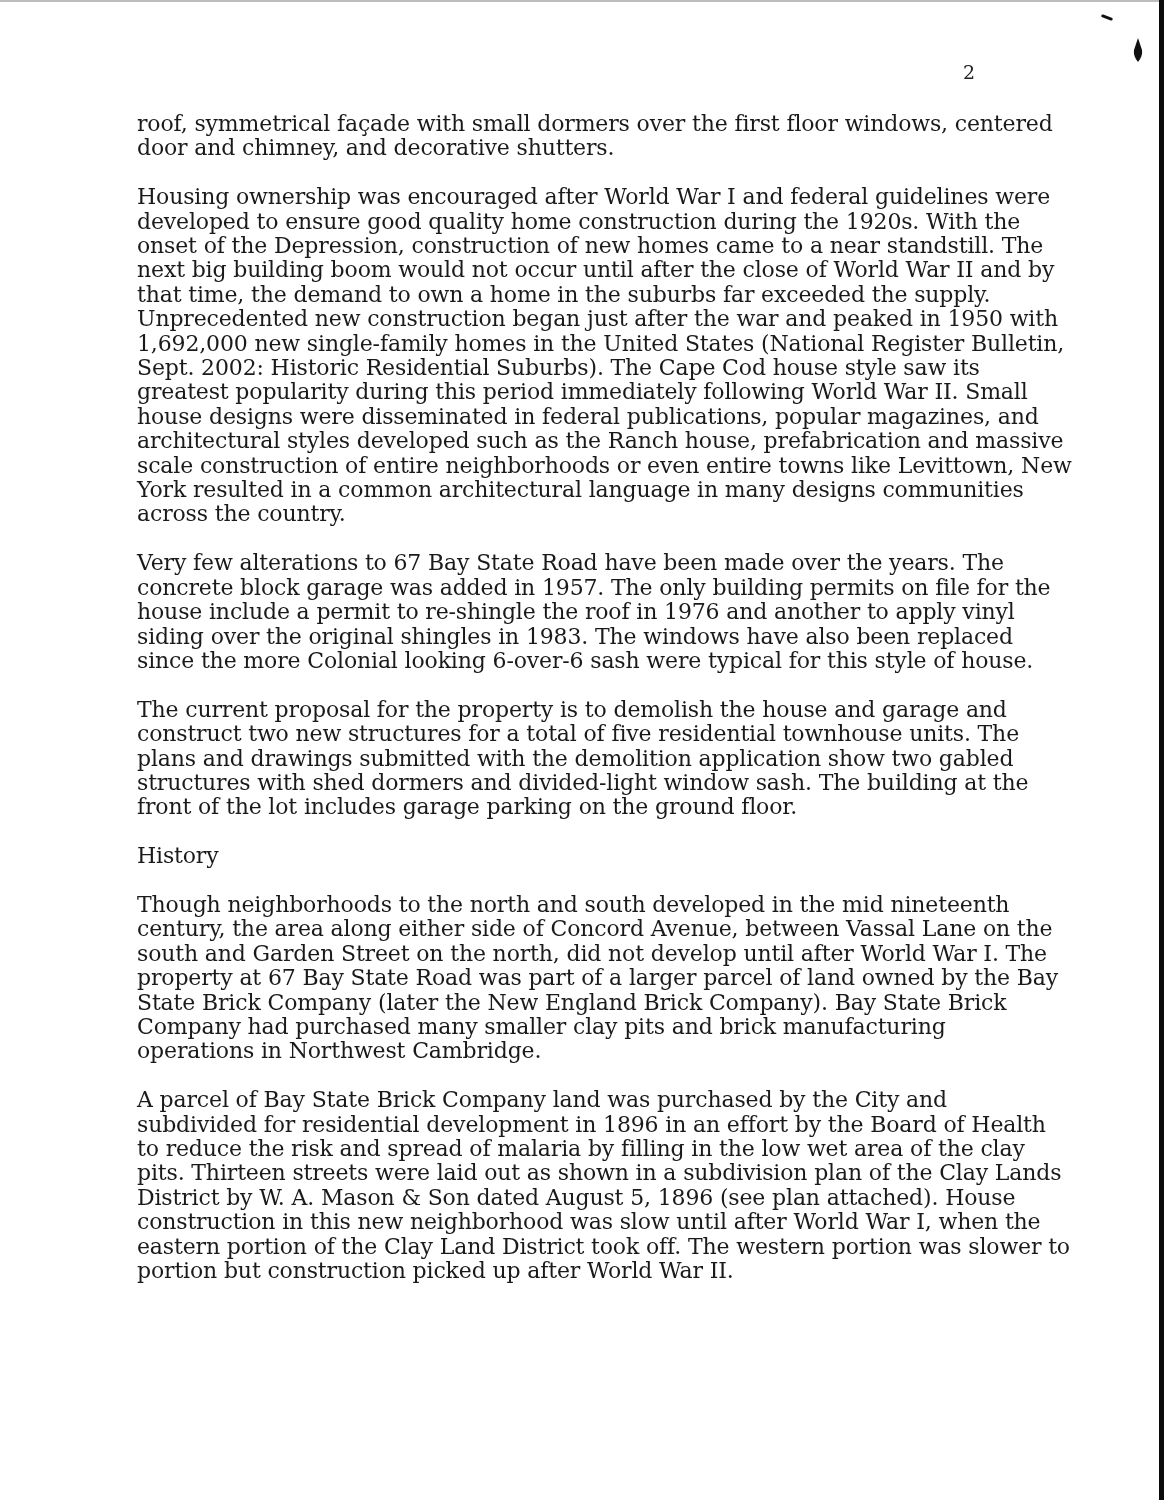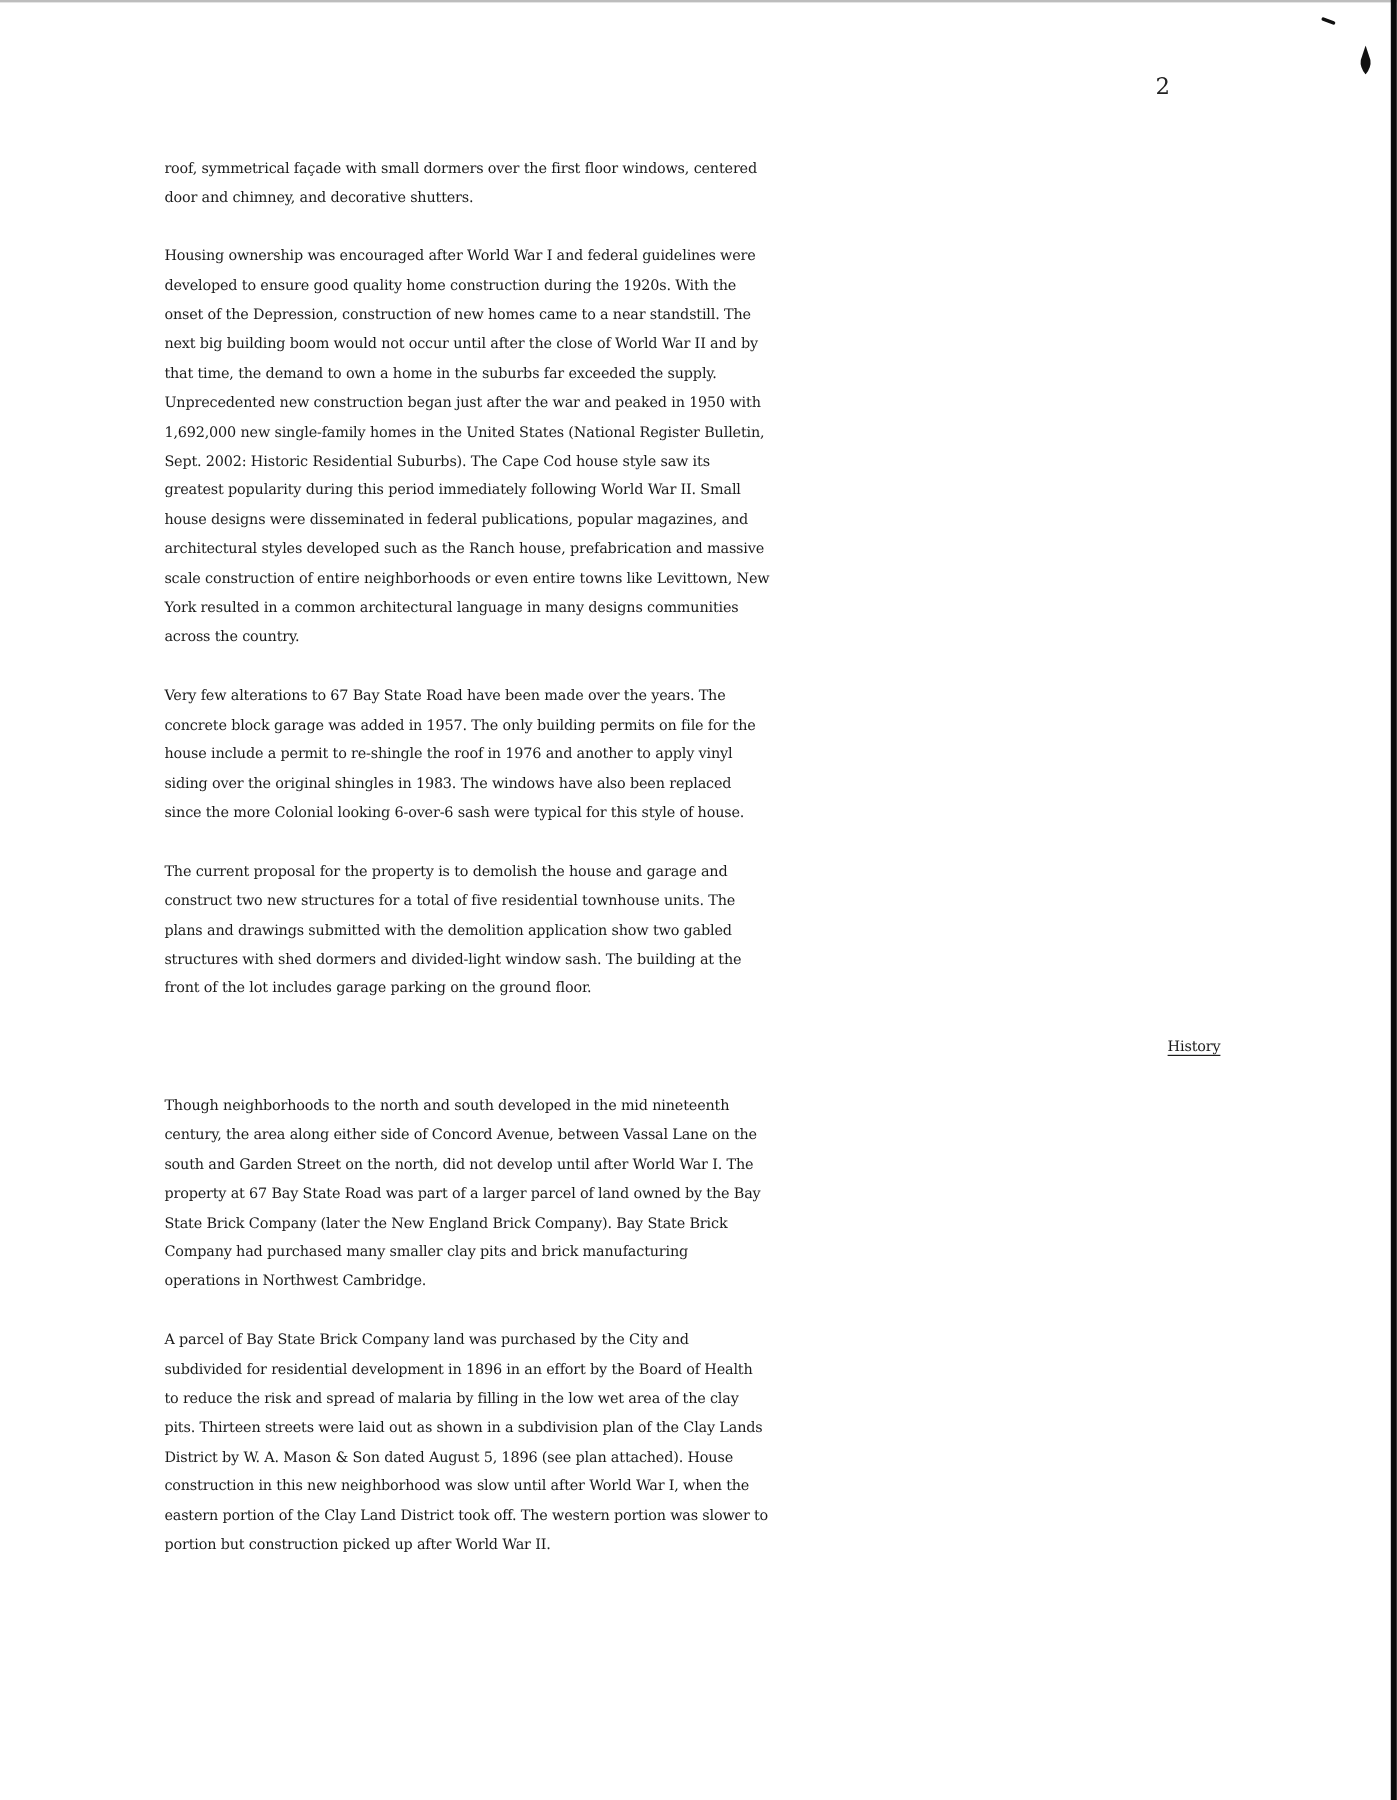--- a/index.html
+++ b/index.html
@@ -24,29 +24,29 @@
       background: #111; transform: rotate(20deg); border-radius: 2px;
     }
     .scan-mark-drop {
       position: absolute; left: 1133px; top: 38px; width: 10px; height: 24px;
     }
     .page-number {
       position: absolute; left: 963px; top: 60px;
       font-size: 19px; line-height: 24px; color: #222;
     }
     .content {
-      position: absolute; left: 137px; top: 128px; width: 880px;
-      font-size: 12px; line-height: 24.4px;
+      position: absolute; left: 137px; top: 112px; width: 880px;
+      font-size: 22px; line-height: 24.4px;
       letter-spacing: -0.15px;
     }
     .para { margin: 0 0 24.4px 0; white-space: normal; }
     .line { display: block; white-space: nowrap; }
     .heading {
       margin: 0 0 24.4px 0;
-      text-decoration: underline; text-underline-offset: 3px; text-align: right;
+      text-underline-offset: 3px;
     }
   </style>
 </head>
 <body>
 
 <div class="top-edge"></div>
 <div class="right-edge"></div>
 <div class="scan-mark-dash"></div>
 <svg class="scan-mark-drop" viewBox="0 0 10 24">
   <path d="M5 0 L9 12 Q10 18 5 24 Q0 18 1 12 Z" fill="#111"></path>

